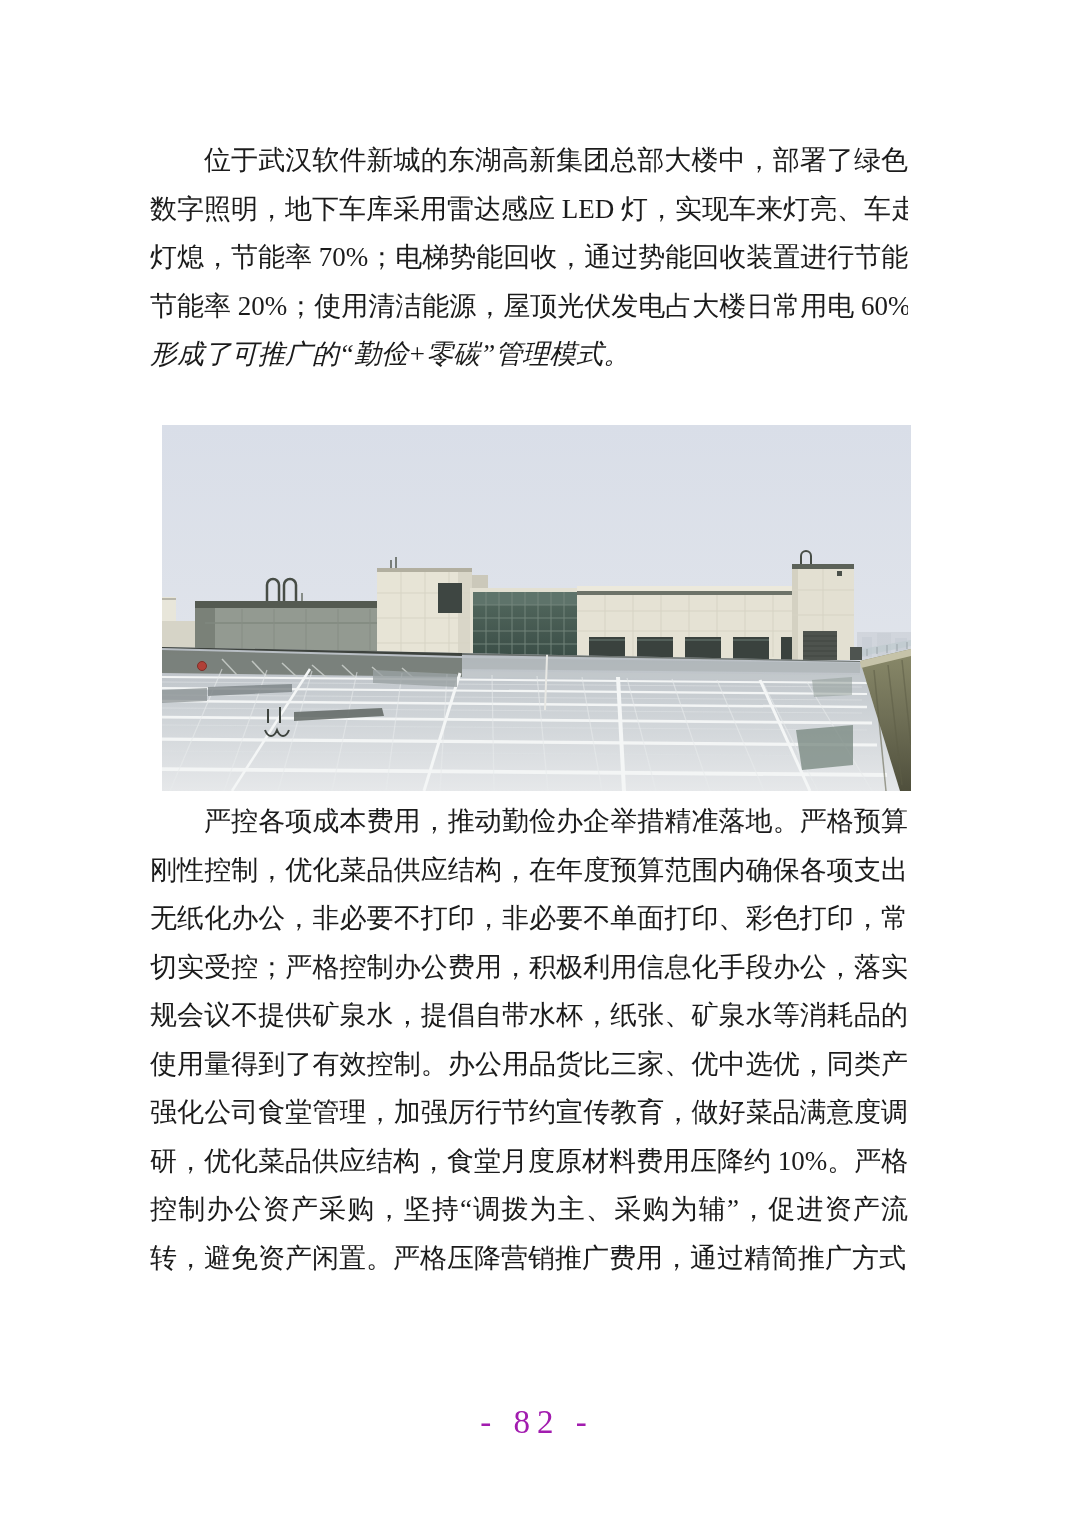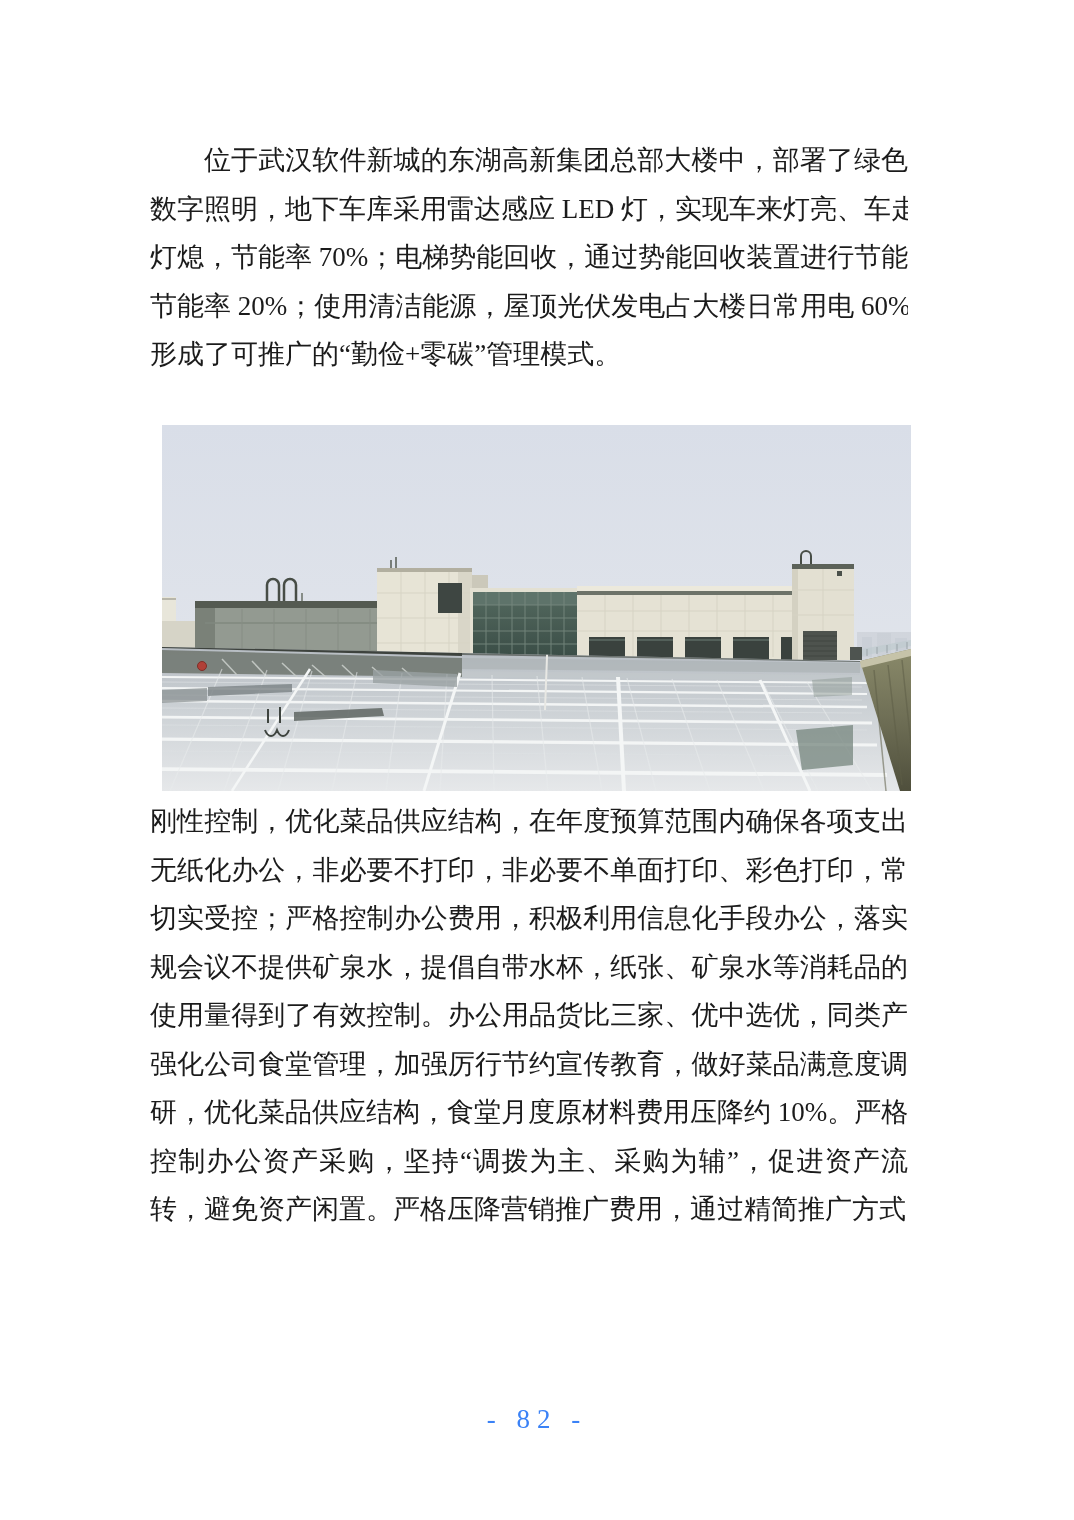--- a/index.html
+++ b/index.html
@@ -4,27 +4,27 @@
 <style>
   html,body{margin:0;padding:0;background:#ffffff;}
   body{width:1074px;height:1520px;position:relative;overflow:hidden;
        font-family:"Liberation Serif","DejaVu Serif",serif;}
   .page{position:absolute;inset:0;background:#ffffff;padding-left:37px;}
   .para{position:absolute;left:150px;width:758px;color:#1b1b1b;font-size:27px;}
   .para .line{
       height:48.5px;line-height:48.5px;overflow:hidden;white-space:nowrap;
       text-align:justify;text-align-last:justify;text-justify:inter-character;}
   .para .line.indent{text-indent:54px;}
-  .para .line.short-last{text-align-last:left;}
+  .para .line.short-last{text-align-last:left;font-style:italic;}
   .para1{top:136px;}
   .para2{top:797px;}
   .photo{position:absolute;left:162px;top:425px;width:749px;height:366px;margin:0;}
   .photo svg{display:block;width:749px;height:366px;}
   .page-number{position:absolute;top:1404px;left:0;width:100%;
-      text-align:center;font-size:27px;letter-spacing:7px;color:#3b82f6;}
+      text-align:center;font-size:33px;letter-spacing:7px;color:#a21caf;}
 </style>
 </head>
 <body>
 
 <div class="page">
 
   <div class="para para1">
     <div class="line indent">位于武汉软件新城的东湖高新集团总部大楼中，部署了绿色</div>
     <div class="line">数字照明，地下车库采用雷达感应 LED 灯，实现车来灯亮、车走</div>
     <div class="line">灯熄，节能率 70%；电梯势能回收，通过势能回收装置进行节能，</div>
@@ -275,20 +275,21 @@
           <line x1="712" y1="245" x2="724" y2="366"></line>
             <line x1="726" y1="240" x2="740" y2="360"></line>
           <line x1="740" y1="235" x2="749" y2="320"></line>
         </g>
         <rect x="688" y="222" width="12" height="13" fill="#4e5450"></rect>
       </g>
     </svg>
   </figure>
 
   <div class="para para2">
+    <div class="line indent">严控各项成本费用，推动勤俭办企举措精准落地。严格预算</div>
     <div class="line">刚性控制，优化菜品供应结构，在年度预算范围内确保各项支出</div>
     <div class="line">无纸化办公，非必要不打印，非必要不单面打印、彩色打印，常</div>
     <div class="line">切实受控；严格控制办公费用，积极利用信息化手段办公，落实</div>
     <div class="line">规会议不提供矿泉水，提倡自带水杯，纸张、矿泉水等消耗品的</div>
     <div class="line">使用量得到了有效控制。办公用品货比三家、优中选优，同类产</div>
     <div class="line">强化公司食堂管理，加强厉行节约宣传教育，做好菜品满意度调</div>
     <div class="line">研，优化菜品供应结构，食堂月度原材料费用压降约 10%。严格</div>
     <div class="line">控制办公资产采购，坚持“调拨为主、采购为辅”，促进资产流</div>
     <div class="line">转，避免资产闲置。严格压降营销推广费用，通过精简推广方式、</div>
   </div>

